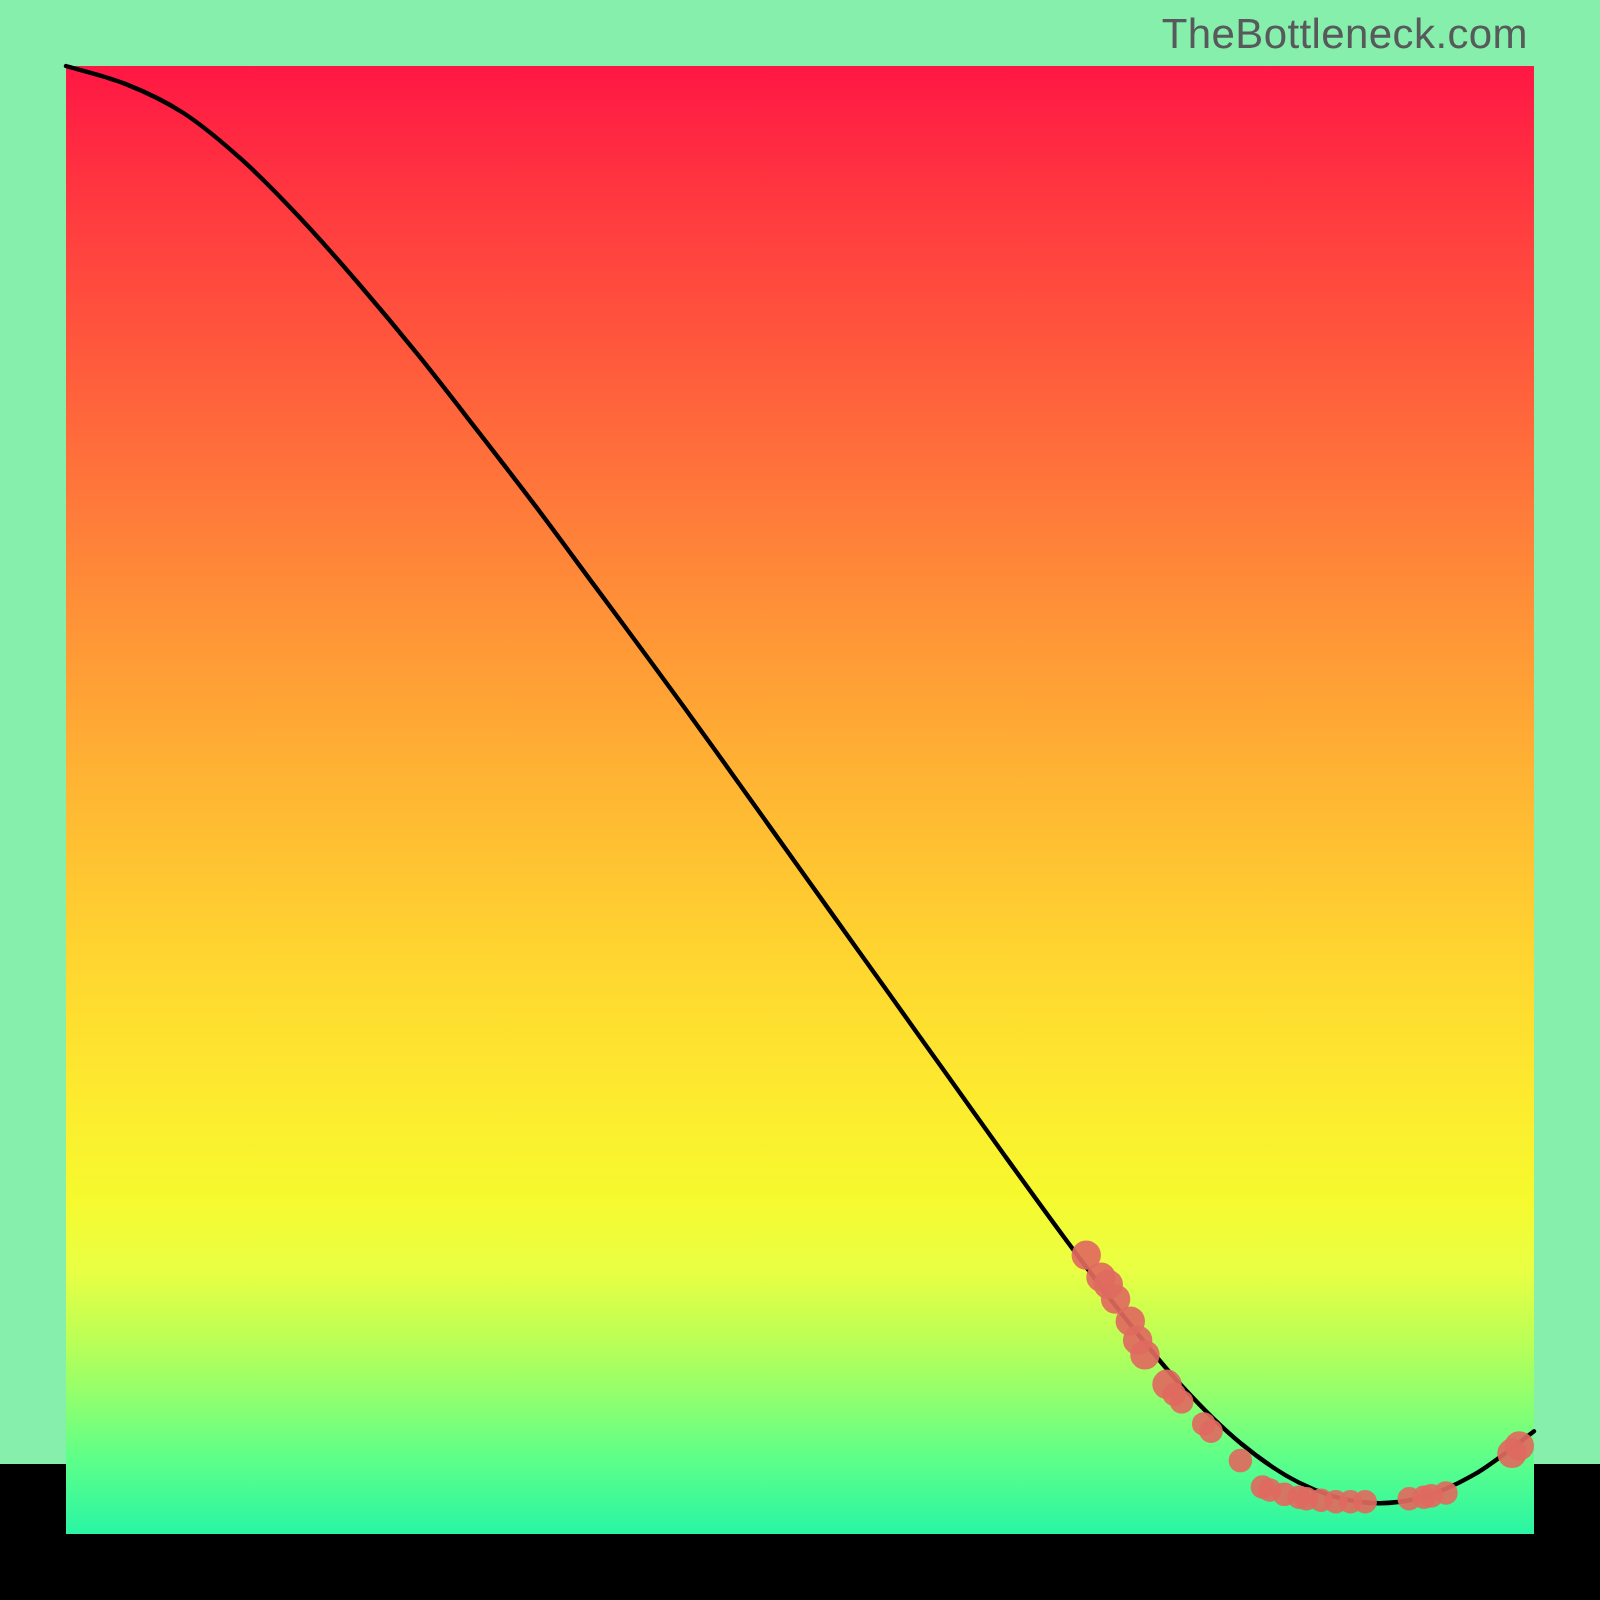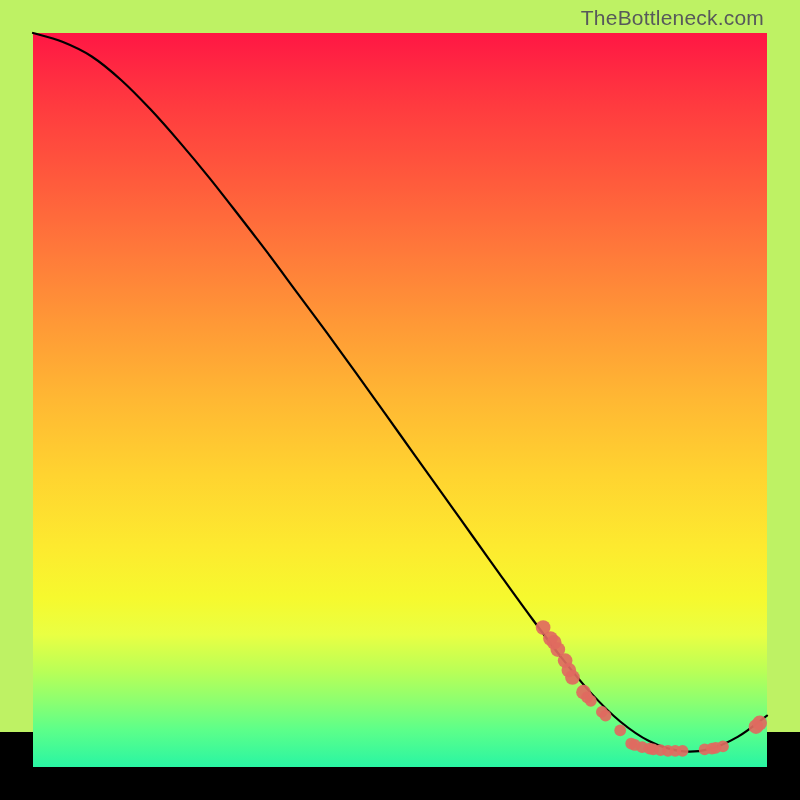--- a/index.html
+++ b/index.html
@@ -8,21 +8,21 @@
     width: 800px;
     height: 800px;
     background: #000;
     overflow: hidden;
     font-family: Arial, Helvetica, sans-serif;
   }
   .frame {
     position: relative;
     width: 800px;
     height: 732px;
-    background: #bef264;
+    background: #86efac;
   }
   .plot-area {
     position: absolute;
     left: 33px;
     top: 33px;
     width: 734px;
     height: 734px;
     background: linear-gradient(
       to bottom,
       #ff1744 0%,

